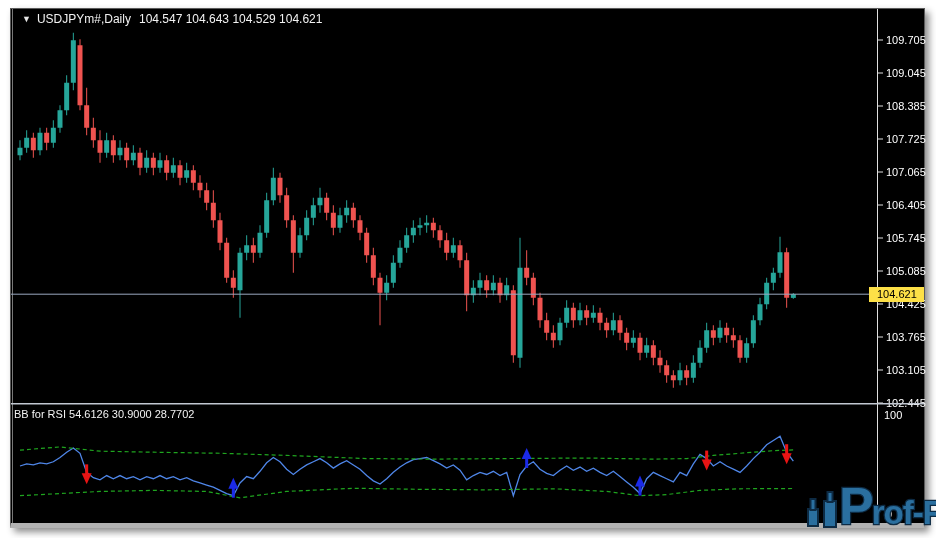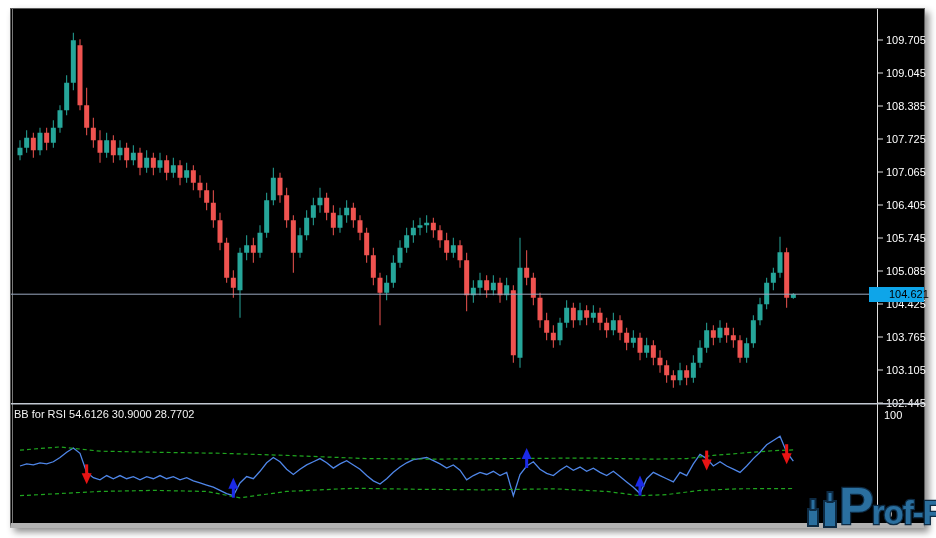--- a/index.html
+++ b/index.html
@@ -7,22 +7,22 @@
         font-family:"Liberation Sans",sans-serif;}
   .window{position:absolute;left:10px;top:8px;width:913px;height:514px;background:#000000;
           border:1px solid #5a5a5a;border-bottom:5px solid #b2b2b2;
           box-shadow:4px 4px 7px rgba(0,0,0,.45);}
   .window::before{content:"";position:absolute;left:1px;top:0;width:1px;height:100%;background:#d9d9d9;opacity:.55;}
   #chart-canvas{position:absolute;left:0;top:0;pointer-events:none;}
   .main-title{position:absolute;left:22px;top:12px;color:#f2f2f2;font-size:12px;white-space:nowrap;z-index:5;}
   .main-title .marker{font-size:9px;color:#e6e6e6;margin-right:6px;vertical-align:1px;}
   .main-title .sym{margin-right:8px;}
   .sub-title{position:absolute;left:14px;top:408px;color:#f2f2f2;font-size:11px;white-space:nowrap;z-index:5;}
-  .price-tag{position:absolute;left:869px;top:287px;width:55px;height:15px;background:#0ea5e9;color:#000000;
-             font-size:11px;line-height:15px;padding-left:20px;box-sizing:border-box;z-index:6;}
+  .price-tag{position:absolute;left:869px;top:287px;width:55px;height:15px;background:#fde047;color:#000000;
+             font-size:11px;line-height:15px;padding-left:8px;box-sizing:border-box;z-index:6;}
   .zero-label{position:absolute;left:886px;top:508px;color:#e8e8e8;font-size:11px;z-index:4;}
   
   .watermark{position:absolute;left:795px;top:482px;width:141px;height:56px;z-index:10;}
   .wm-candle{position:absolute;background:#2a6f9f;box-shadow:0 0 0 2px #0d2b44;}
   .wm-candle .wick{position:absolute;left:50%;transform:translateX(-50%);width:3px;background:#2a6f9f;
                    box-shadow:0 0 0 2px #0d2b44;}
   .wm-c1{left:14px;top:28px;width:8px;height:15px;}
   .wm-c1 .wick{top:-10px;height:9px;}
   .wm-c2{left:30px;top:20px;width:10px;height:24px;}
   .wm-c2 .wick{top:-9px;height:8px;}
@@ -325,20 +325,23 @@
         <text x="886" y="340.9999999999999" fill="#ffffff" font-size="11" font-family="Liberation Sans, sans-serif">103.765</text>
         <line x1="877" y1="369.9999999999997" x2="883" y2="369.9999999999997" stroke="#e0e0e0"></line>
         <text x="886" y="373.9999999999997" fill="#ffffff" font-size="11" font-family="Liberation Sans, sans-serif">103.105</text>
         <line x1="877" y1="403.0000000000002" x2="883" y2="403.0000000000002" stroke="#e0e0e0"></line>
         <text x="886" y="407.0000000000002" fill="#ffffff" font-size="11" font-family="Liberation Sans, sans-serif">102.445</text>
         <rect x="11" y="403" width="913" height="1.5" fill="#c2c8d2"></rect>
         <text x="884" y="419" fill="#ffffff" font-size="11" font-family="Liberation Sans, sans-serif">100</text>
       </g>
   </svg>
 
+  <div class="main-title">
+    <span class="marker">▼</span><span class="sym">USDJPYm#,Daily</span><span>104.547 104.643 104.529 104.621</span>
+  </div>
 
   <div class="sub-title">
     <span>BB for RSI</span>
     <span>54.6126 30.9000 28.7702</span>
   </div>
 
   <div class="price-tag">104.621</div>
 
   <div class="zero-label">0</div>
 

